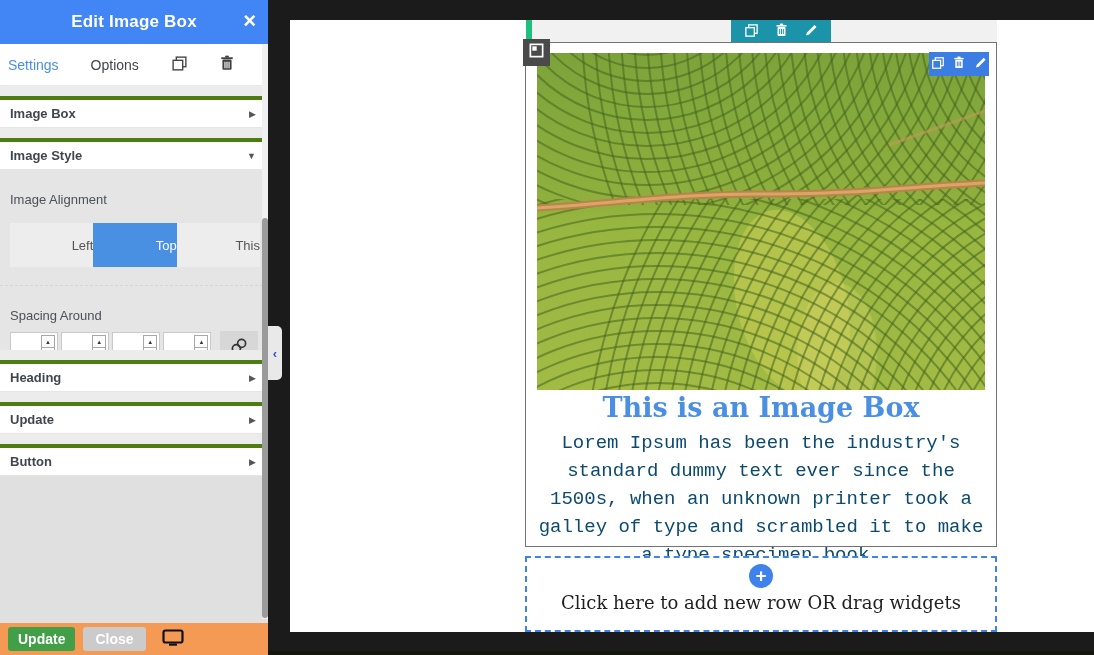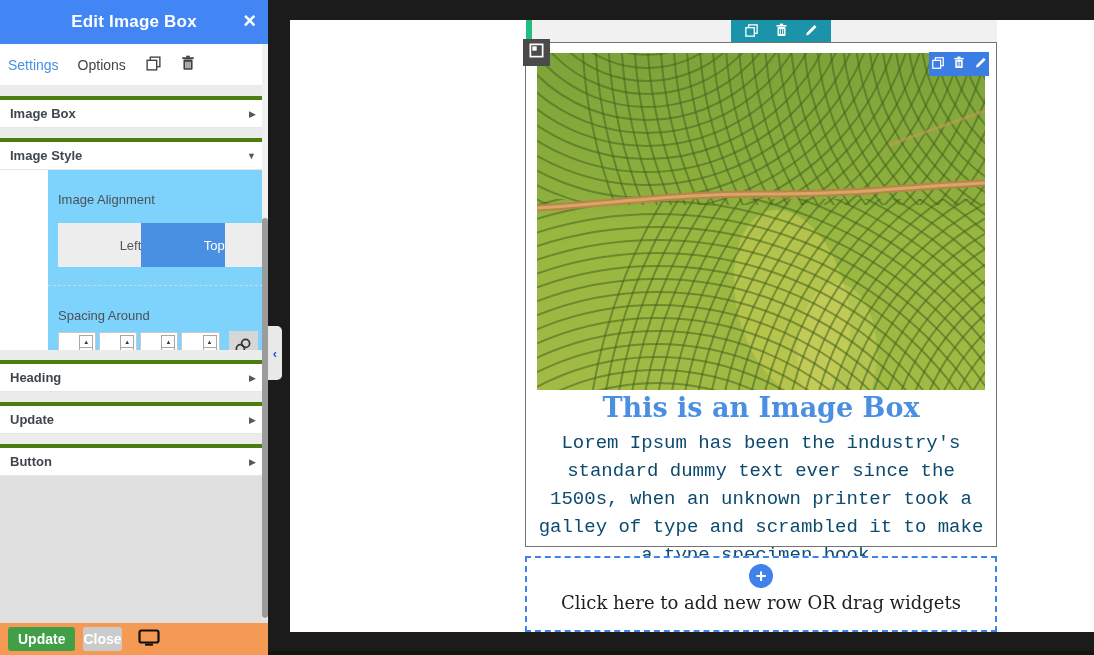--- a/index.html
+++ b/index.html
@@ -44,34 +44,34 @@
 
   
   #sidebar { position:absolute; left:0; top:0; width:268px; height:655px; background:#fff;
     display:flex; flex-direction:column; z-index:10; }
   .sb-header { height:44px; flex:0 0 44px; background:#4286f5; position:relative;
     display:flex; align-items:center; justify-content:center; }
   .sb-title { color:#fff; font-weight:bold; font-size:17px; letter-spacing:.2px; }
   .sb-close { position:absolute; right:12px; top:10px; color:#fff; font-size:22px; font-weight:bold;
     line-height:22px; cursor:pointer; }
 
-  .sb-tabs { height:42px; flex:0 0 42px; display:flex; align-items:center; padding:0 8px; gap:19px;
+  .sb-tabs { height:42px; flex:0 0 42px; display:flex; align-items:center; padding:0 8px; gap:32px;
     border-bottom:1px solid #e9e9e9; }
   .tab { font-size:14px; cursor:pointer; }
   .tab.active { color:#4a90e2; }
   .tab.plain { color:#40454a; }
   .sb-tabs .icon-btn { background:none; border:none; cursor:pointer; display:flex; align-items:center; }
 
   .gap { height:10px; flex:0 0 10px; background:#ececec; }
   .sec { height:32px; flex:0 0 32px; background:#fff; border-top:4px solid #4d7c0f; border-bottom:1px solid #e6e6e6;
     display:flex; align-items:center; justify-content:space-between; padding:0 12px 0 10px; cursor:pointer; }
   .sec-label { font-size:13px; font-weight:bold; color:#40464d; }
   .sec-arrow { font-size:9px; color:#555; }
 
-  .style-body { flex:0 0 180px; height:180px; background:#7dd3fc; padding:0 10px; overflow:hidden;margin-left:48px; }
+  .style-body { flex:0 0 180px; height:180px; background:#e5e5e5; padding:0 10px; overflow:hidden; }
   .field-label { margin-top:22px; font-size:13px; color:#4a5158; }
   .align-group { margin-top:16px; display:flex; width:250px; }
   .align-btn { flex:1; height:44px; line-height:27px; text-align:right; font-size:13px; border:none; cursor:pointer; }
   .align-btn.off { background:#ededed; color:#555; }
   .align-btn.on { background:#4a90e2; color:#fff; }
   .dashed-div { margin:18px -10px 0; border-top:1px dashed #d5d5d5; }
   .spacing-row { margin-top:8px; display:flex; align-items:center; }
   .spin { position:relative; width:51px; height:31px; border:1px solid #c9c9c9; margin-right:3px; background:#fff; }
   .spin input { width:100%; height:100%; border:none; outline:none; padding:0 17px 0 4px; font-size:13px; }
   .stepper { position:absolute; right:2px; top:2px; bottom:2px; width:14px; border:1px solid #a8a8a8;
@@ -80,21 +80,21 @@
   .step-half:first-child { border-bottom:1px solid #a8a8a8; }
   .link-btn { width:40px; height:33px; background:#d7d7d7; border:none; display:flex; align-items:center;
     justify-content:center; cursor:pointer; margin-left:6px; }
 
   .sb-filler { flex:1 1 auto; background:#e0e0e0; }
 
   .sb-footer { flex:0 0 32px; height:32px; background:#f49a55; display:flex; align-items:center; padding:0 8px; gap:8px; }
   .btn-update { background:#41a047; color:#fff; font-weight:bold; font-size:14px; border:none; border-radius:3px;
     padding:4px 10px; cursor:pointer; }
   .btn-close { background:#cbcbcb; color:#fff; font-weight:bold; font-size:14px; border:none; border-radius:3px;
-    padding:4px 0; cursor:pointer; }
+    padding:4px 12px; cursor:pointer; }
   .monitor-btn { background:none; border:none; cursor:pointer; display:flex; align-items:center; margin-left:8px; }
 
   
   .sb-scroll-track { position:absolute; right:0; top:44px; width:6px; height:575px; background:#f0f0f0; }
   .sb-scroll-thumb { position:absolute; right:0; top:218px; width:6px; height:400px; background:#9b9b9b; border-radius:3px; }
   .collapse-tab { position:absolute; left:268px; top:326px; width:14px; height:54px; background:#e9e9e9;
     border-radius:0 5px 5px 0; display:flex; align-items:center; justify-content:center; cursor:pointer; z-index:12; }
   .collapse-tab span { color:#2a57c8; font-size:13px; font-weight:bold; }
 </style>
 </head>

